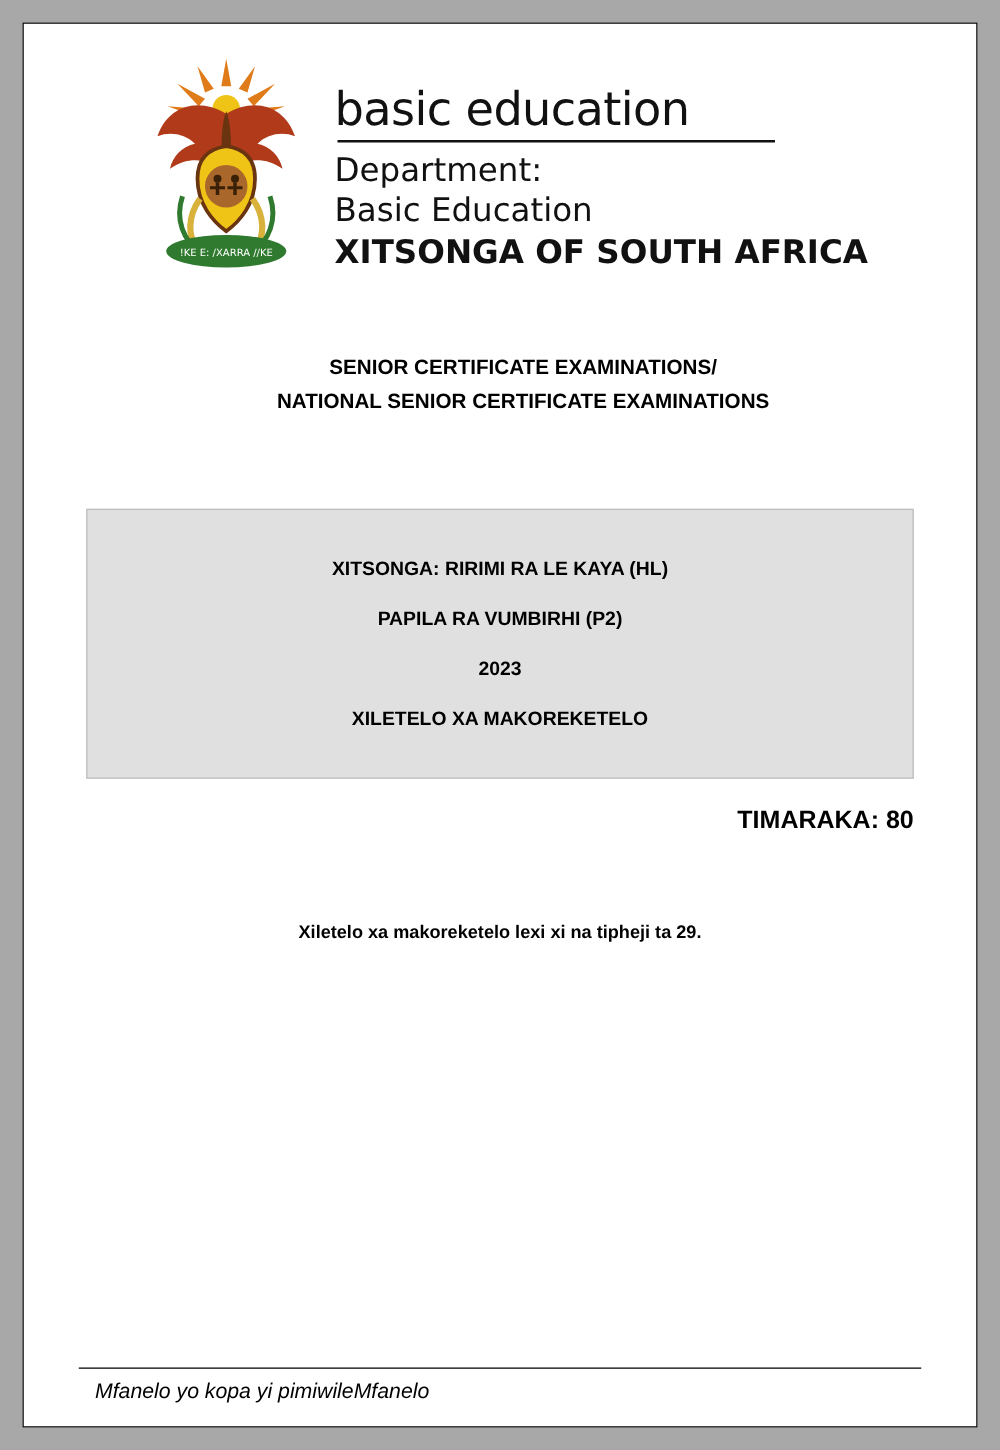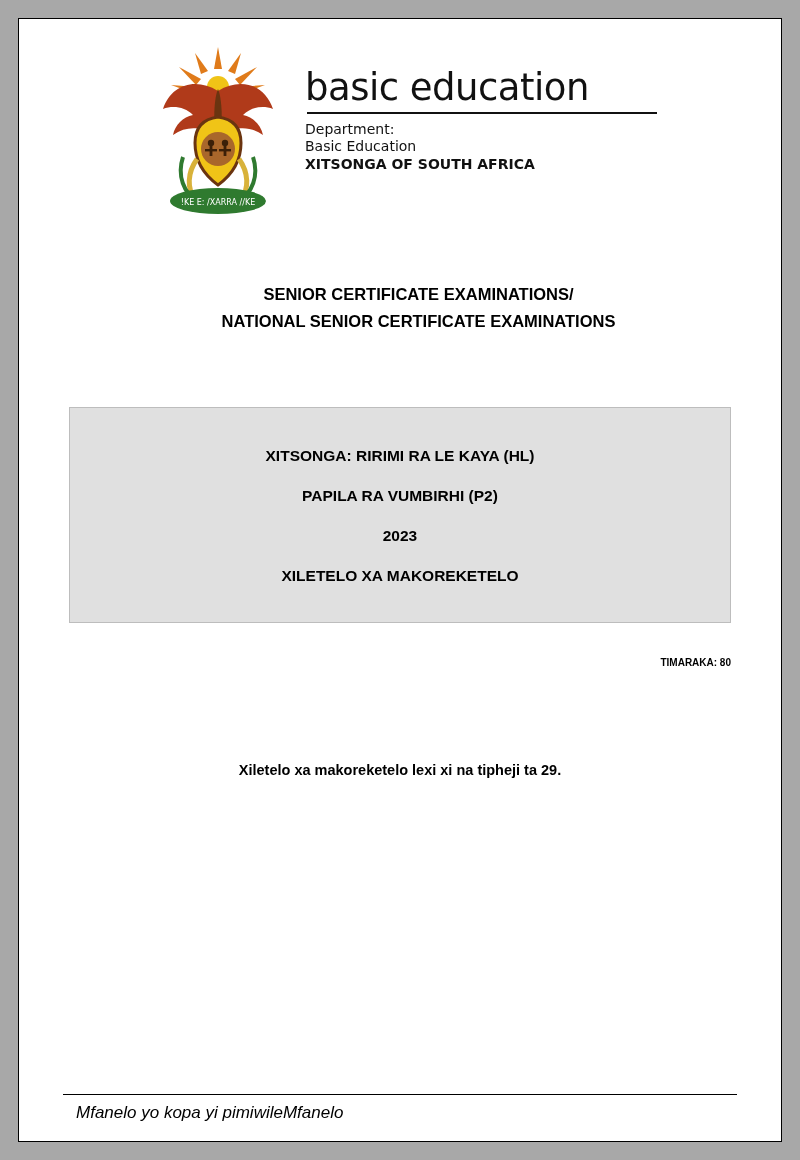--- a/index.html
+++ b/index.html
@@ -52,21 +52,21 @@
     font-weight: 400;
     line-height: 1.05;
   }
   .be-rule {
     width: 350px;
     height: 2px;
     background: #111;
     margin: 4px 0 7px 2px;
   }
   .dept-line {
-    font-size: 14px;
+    font-size: 26px;
     color: #111;
     font-family: "DejaVu Sans", sans-serif;
     line-height: 1.25;
   }
   .dept-line.bold { font-weight: bold; }
 
   
   .exam-title {
     margin-top: 62px;
     text-align: center;
@@ -87,31 +87,31 @@
   }
   .subject-box div {
     font-size: 15.5px;
     font-weight: bold;
     color: #000;
     padding: 11px 0;
   }
 
   
   .marks {
-    margin-top: 34px;
+    margin-top: 22px;
     padding-right: 50px;
     text-align: right;
-    font-size: 10px;
+    font-size: 20px;
     font-weight: bold;
     color: #000;
   }
 
   
   .pages-note {
-    margin-top: 94px;
+    margin-top: 70px;
     text-align: center;
     font-size: 14.5px;
     font-weight: bold;
     color: #000;
   }
 
   
   .footer {
     position: absolute;
     left: 0;

